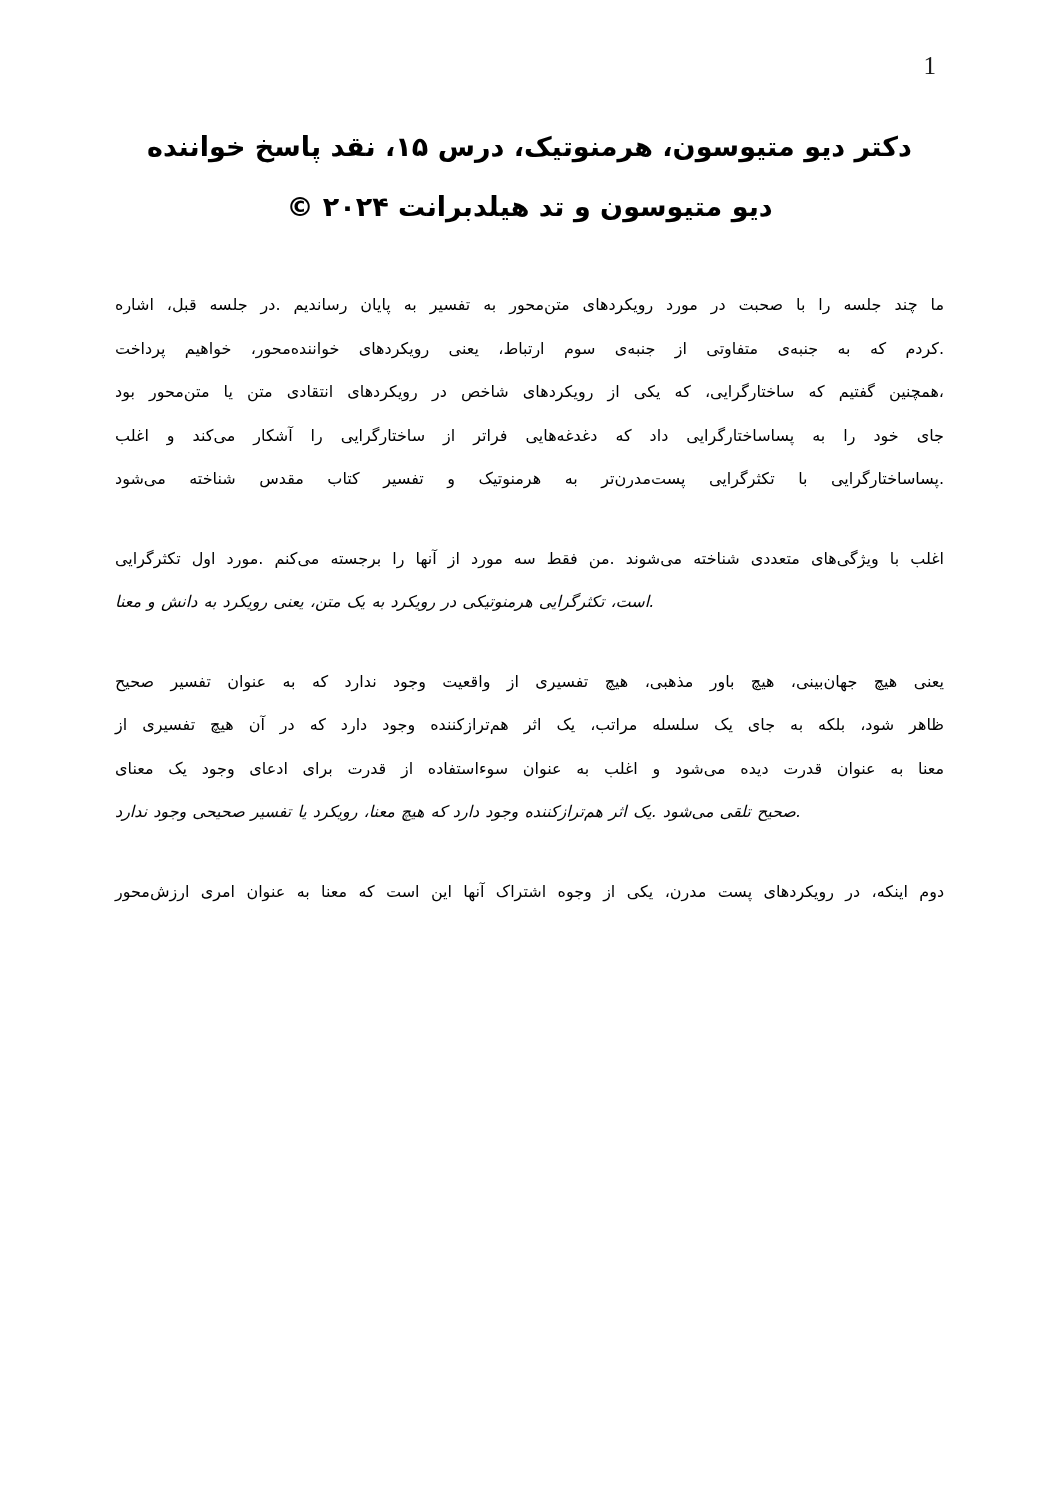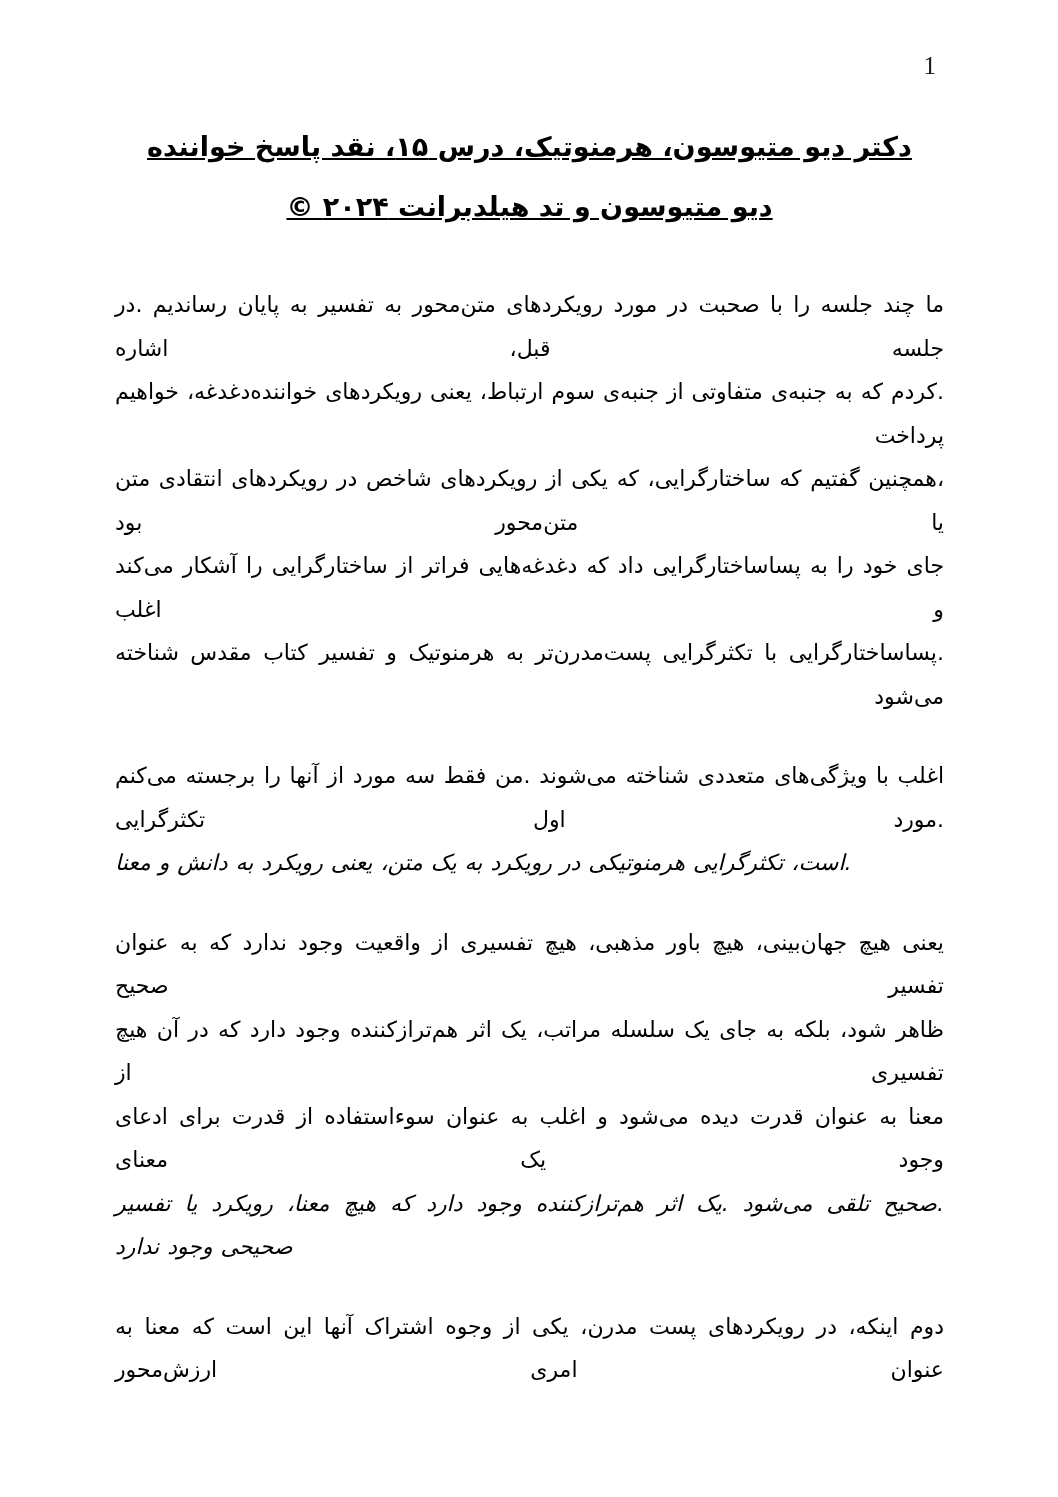--- a/index.html
+++ b/index.html
@@ -27,35 +27,34 @@
     top: 0;
     width: 829px;
   }
   .doc-title {
     margin-top: 117px;
     font-size: 27px;
     font-weight: bold;
     line-height: 60px;
     text-align: center;
     direction: rtl;
-    text-decoration: underline;
   }
   .doc-body {
     margin-top: 46px;
   }
   .para {
     margin: 0 0 36px 0;
   }
   .line {
     direction: rtl;
     unicode-bidi: plaintext; 
     text-align: justify;
     text-align-last: justify;
     line-height: 43.5px;
-    font-size: 22px;
+    font-size: 16px;
     word-spacing: 1px;
   }
   .line.flush-left {
     text-align-last: left;
     font-style: italic;
   }
 </style>
 </head>
 <body>
 
@@ -64,21 +63,21 @@
 
   <div class="content">
     <div class="doc-title">
       <div>دکتر دیو متیوسون، هرمنوتیک، درس ۱۵، نقد پاسخ خواننده</div>
       <div>دیو متیوسون و تد هیلدبرانت ۲۰۲۴ ©</div>
     </div>
 
     <div class="doc-body">
         <div class="para">
           <div class="line">ما چند جلسه را با صحبت در مورد رویکردهای متن‌محور به تفسیر به پایان رساندیم .در جلسه قبل، اشاره</div>
-          <div class="line">.کردم که به جنبه‌ی متفاوتی از جنبه‌ی سوم ارتباط، یعنی رویکردهای خواننده‌دغدغه، خواهیم پرداخت</div>
+          <div class="line">.کردم که به جنبه‌ی متفاوتی از جنبه‌ی سوم ارتباط، یعنی رویکردهای خواننده‌محور، خواهیم پرداخت</div>
           <div class="line">،همچنین گفتیم که ساختارگرایی، که یکی از رویکردهای شاخص در رویکردهای انتقادی متن یا متن‌محور بود</div>
           <div class="line">جای خود را به پساساختارگرایی داد که دغدغه‌هایی فراتر از ساختارگرایی را آشکار می‌کند و اغلب</div>
           <div class="line">.پساساختارگرایی با تکثرگرایی پست‌مدرن‌تر به هرمنوتیک و تفسیر کتاب مقدس شناخته می‌شود</div>
         </div>
         <div class="para">
           <div class="line">اغلب با ویژگی‌های متعددی شناخته می‌شوند .من فقط سه مورد از آنها را برجسته می‌کنم .مورد اول تکثرگرایی</div>
           <div class="line flush-left">.است، تکثرگرایی هرمنوتیکی در رویکرد به یک متن، یعنی رویکرد به دانش و معنا</div>
         </div>
         <div class="para">
           <div class="line">یعنی هیچ جهان‌بینی، هیچ باور مذهبی، هیچ تفسیری از واقعیت وجود ندارد که به عنوان تفسیر صحیح</div>

